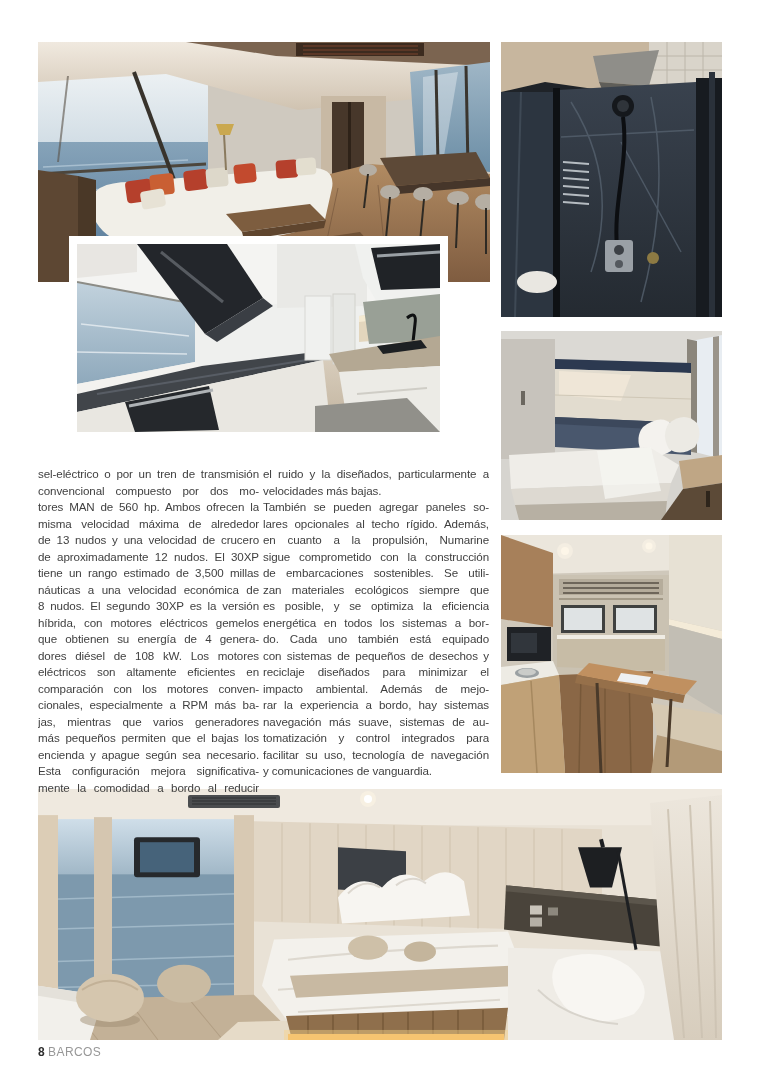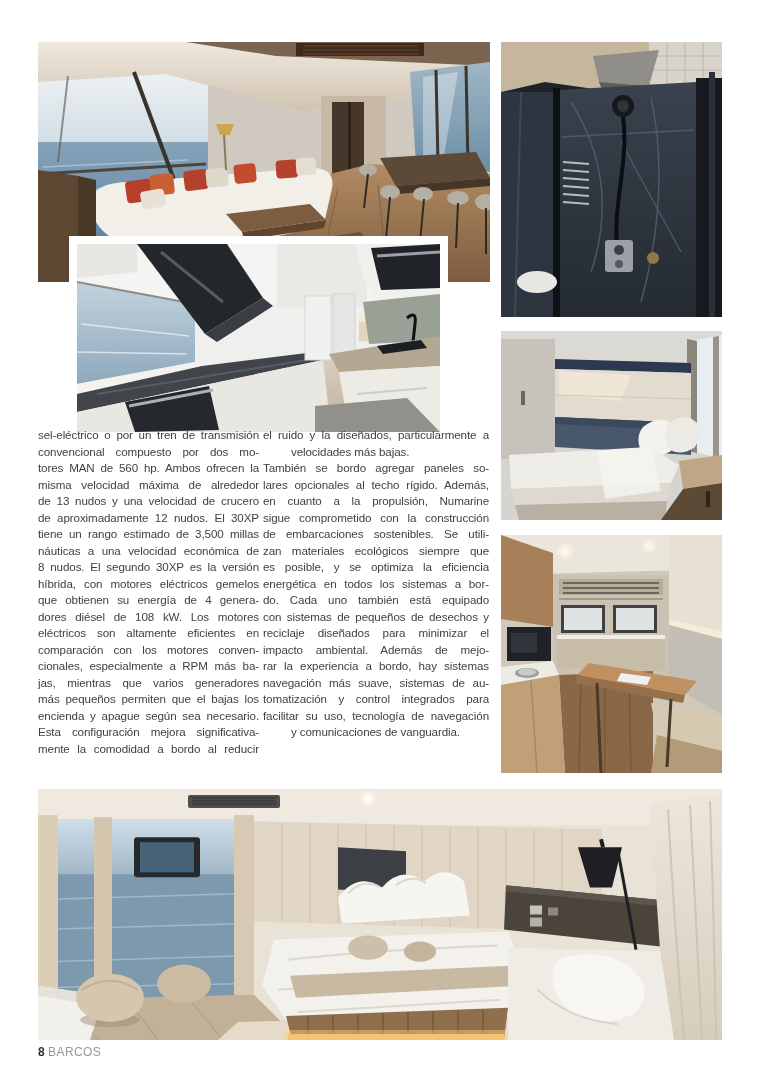--- a/index.html
+++ b/index.html
@@ -12,31 +12,31 @@
   
   .ph-salon{left:38px;top:42px;width:452px;height:240px;z-index:1;}
   .ph-kitchen-frame{left:69px;top:236px;width:379px;height:204px;background:#ffffff;padding:8px;box-sizing:border-box;z-index:2;}
   .ph-kitchen{width:363px;height:188px;overflow:hidden;}
   .ph-kitchen svg{display:block;width:100%;height:100%;}
   .ph-shower{left:501px;top:42px;width:221px;height:275px;}
   .ph-cabin{left:501px;top:331px;width:221px;height:189px;}
   .ph-galley{left:501px;top:535px;width:221px;height:238px;}
   .ph-bedroom{left:38px;top:789px;width:684px;height:251px;}
   
-  .textcols{position:absolute;left:38px;top:427px;width:456px;display:flex;gap:4px;z-index:3;}
+  .textcols{position:absolute;left:38px;top:466px;width:456px;display:flex;gap:4px;z-index:3;}
   .col{overflow:hidden;}
   .col-left{width:221px;}
   .col-right{width:226px;}
   .tl{
     font-size:11.6px;line-height:16.5px;color:var(--text,#3f3f3f);
     text-align:justify;text-align-last:justify;white-space:nowrap;
     letter-spacing:-0.1px;height:16.5px;
   }
   .col-right .tl:nth-child(2),
-  .col-right .tl:last-child{text-align-last:left;margin-left:28px;}
+  .col-right .tl:last-child{text-align-last:left;}
   
   .footer{position:absolute;left:38px;top:1045px;font-size:12px;letter-spacing:0.4px;}
   .footer .num{font-weight:bold;color:var(--footer-number,#2d2d2d);}
   .footer .mag{color:var(--footer-name,#979797);margin-left:3px;}
 </style>
 </head>
 <body>
 
 <div class="page">
 
@@ -334,21 +334,21 @@
         <div class="tl">cionales, especialmente a RPM más ba-</div>
         <div class="tl">jas, mientras que varios generadores</div>
         <div class="tl">más pequeños permiten que el bajas los</div>
         <div class="tl">encienda y apague según sea necesario.</div>
         <div class="tl">Esta configuración mejora significativa-</div>
         <div class="tl">mente la comodidad a bordo al reducir</div>
       </div>
     <div class="col col-right">
         <div class="tl">el ruido y la diseñados, particularmente a</div>
         <div class="tl">velocidades más bajas.</div>
-        <div class="tl">También se bordo agregar paneles so-</div>
+        <div class="tl">También se pueden agregar paneles so-</div>
         <div class="tl">lares opcionales al techo rígido. Además,</div>
         <div class="tl">en cuanto a la propulsión, Numarine</div>
         <div class="tl">sigue comprometido con la construcción</div>
         <div class="tl">de embarcaciones sostenibles. Se utili-</div>
         <div class="tl">zan materiales ecológicos siempre que</div>
         <div class="tl">es posible, y se optimiza la eficiencia</div>
         <div class="tl">energética en todos los sistemas a bor-</div>
         <div class="tl">do. Cada uno también está equipado</div>
         <div class="tl">con sistemas de pequeños de desechos y</div>
         <div class="tl">reciclaje diseñados para minimizar el</div>

